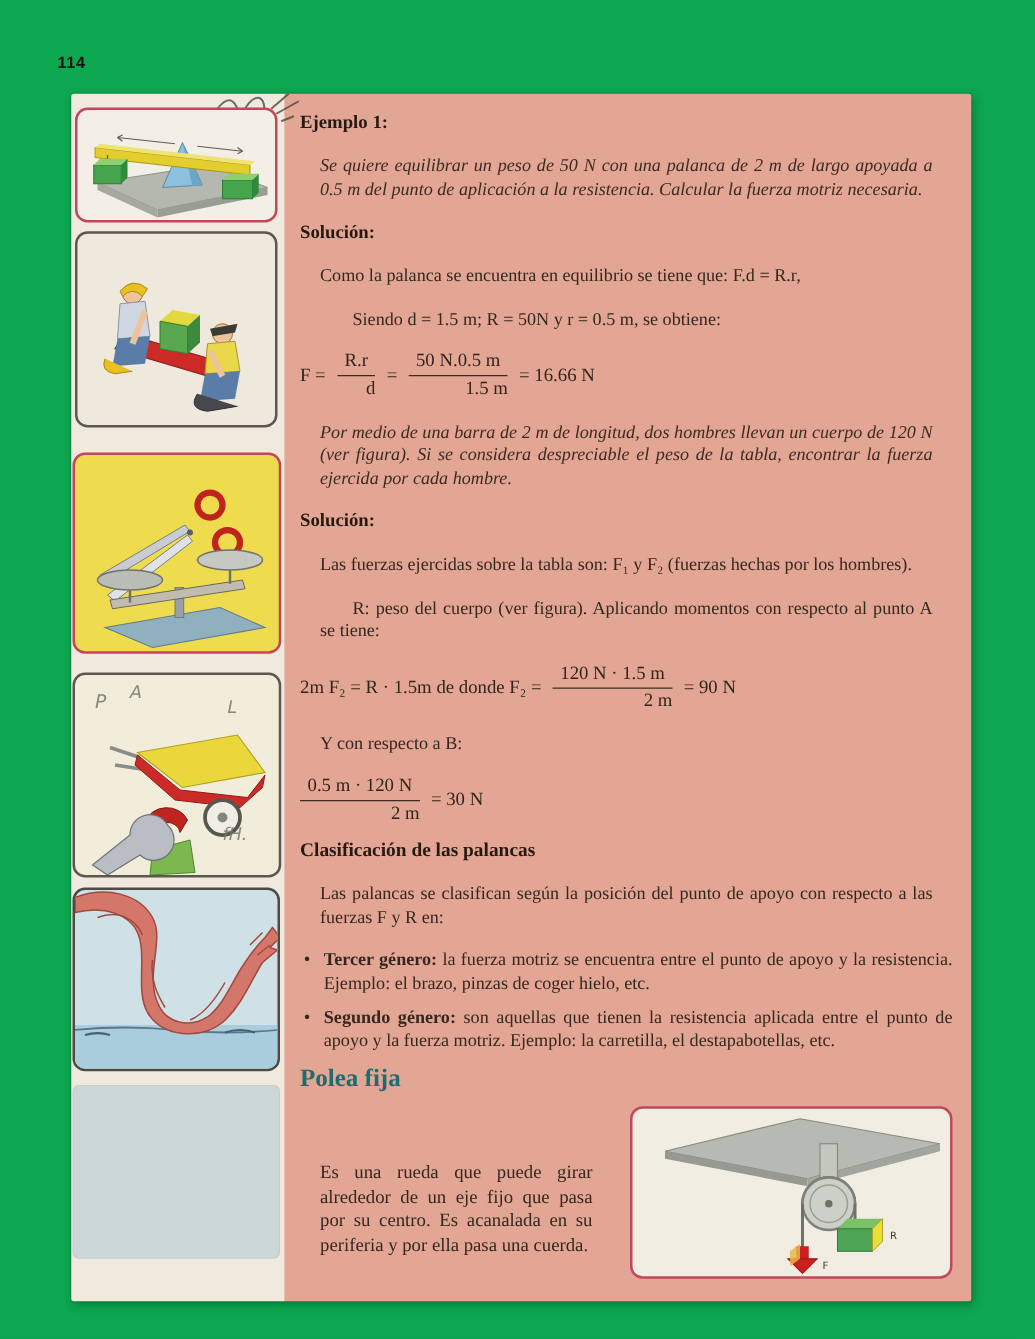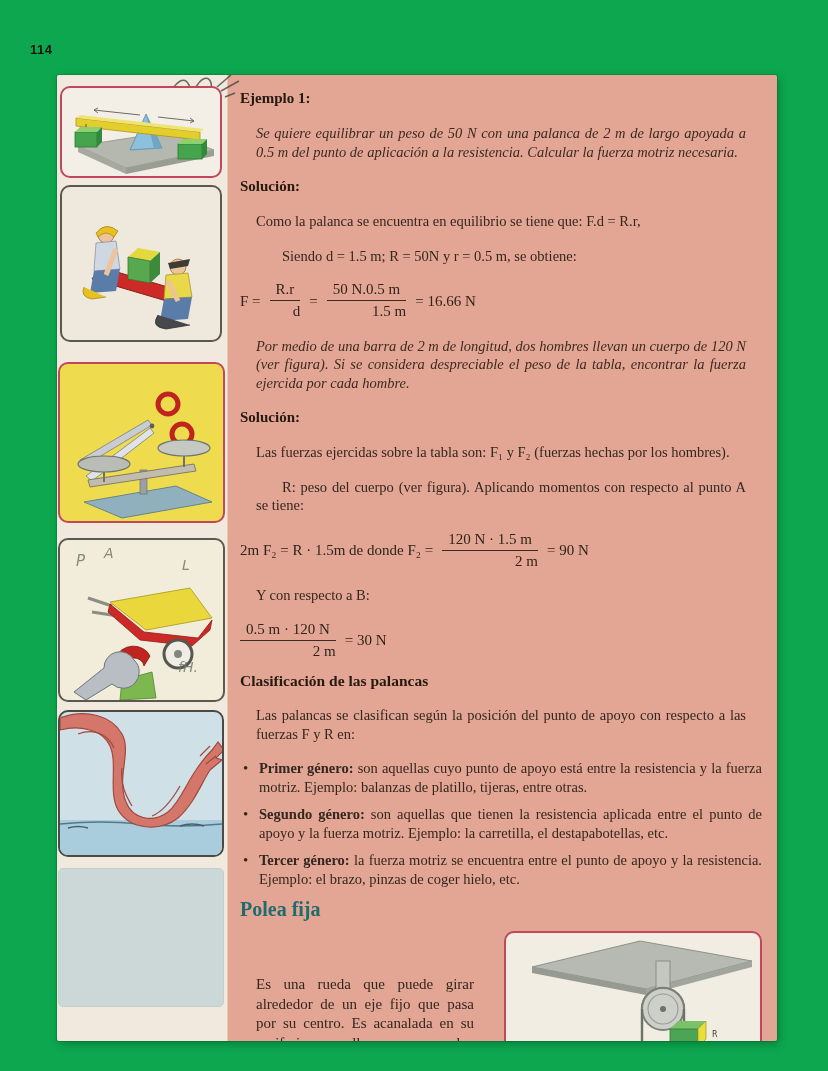--- a/index.html
+++ b/index.html
@@ -2,21 +2,21 @@
 <html><head>
 <meta charset="utf-8">
 <style>
   html,body{margin:0;padding:0;}
   body{
     width:828px;height:1071px;position:relative;overflow:hidden;
     background:#0ca74f;
     font-family:"Liberation Serif", serif;
   }
   .page-number{
-    position:absolute;left:30px;top:42px;
+    position:absolute;left:46px;top:42px;
     font-family:"Liberation Sans", sans-serif;
     font-size:13px;font-weight:bold;color:#131313;letter-spacing:.5px;
   }
   .scan-page{
     position:absolute;left:57px;top:75px;width:720px;height:966px;
     background:linear-gradient(90deg,#f1e9dd 0 170px,#e3a695 171px);
     box-shadow:0 0 0 1px rgba(0,0,0,.12), 2px 3px 8px rgba(0,0,0,.25);
     border-radius:2px;overflow:hidden;
   }
   
@@ -231,23 +231,22 @@
         <span class="num">0.5 m · 120 N</span>
         <span class="den">2 m</span>
       </span>
       <span>= 30 N</span>
     </div>
 
     <h3 class="clas-title">Clasificación de las palancas</h3>
     <p class="mb8">Las palancas se clasifican según la posición del punto de apoyo con respecto a las fuerzas F y R en:</p>
 
     <ul class="clasif">
-      <li><b>Primer género:</b><span> son aquellas cuyo punto de apoyo está entre la resistencia y la fuerza motriz. Ejemplo: balanzas de platillo, tijeras, entre otras.</span></li>
+      <li><b>Tercer género:</b><span> la fuerza motriz se encuentra entre el punto de apoyo y la resistencia. Ejemplo: el brazo, pinzas de coger hielo, etc.</span></li>
       <li><b>Segundo género:</b><span> son aquellas que tienen la resistencia aplicada entre el punto de apoyo y la fuerza motriz. Ejemplo: la carretilla, el destapabotellas, etc.</span></li>
-      <li><b>Tercer género:</b><span> la fuerza motriz se encuentra entre el punto de apoyo y la resistencia. Ejemplo: el brazo, pinzas de coger hielo, etc.</span></li>
     </ul>
 
     <div class="polea-title">Polea fija</div>
 
     <div class="polea-row">
       <p class="polea-text">Es una rueda que puede girar alrededor de un eje fijo que pasa por su centro. Es acanalada en su periferia y por ella pasa una cuerda.</p>
 
       <div class="polea-fig">
         <svg viewBox="0 0 254 134">
           <g>

